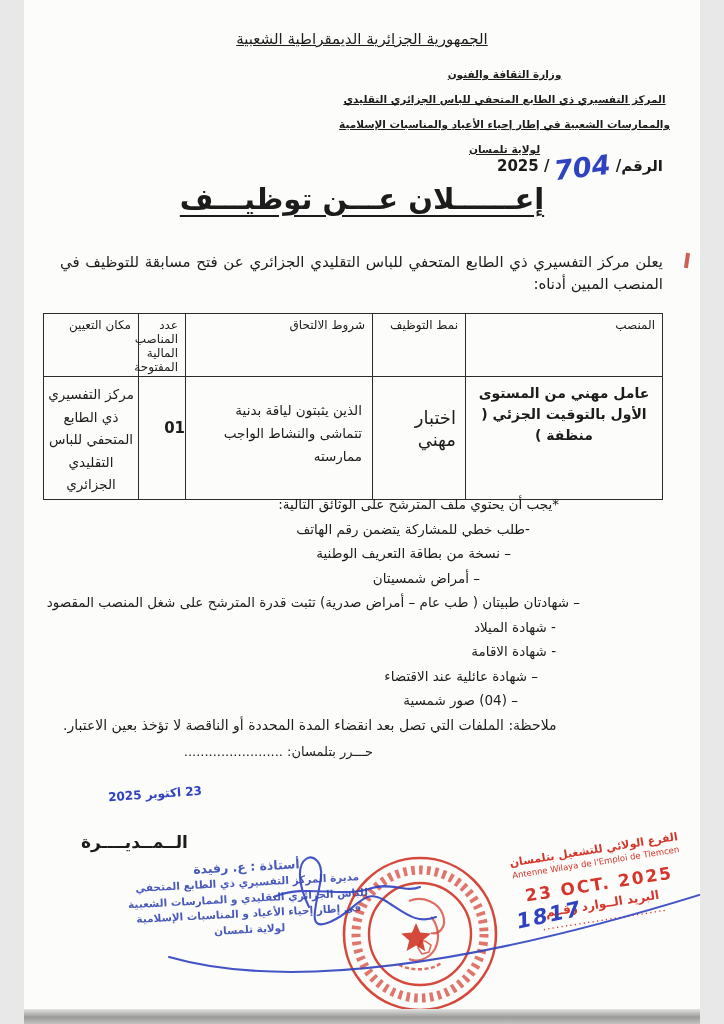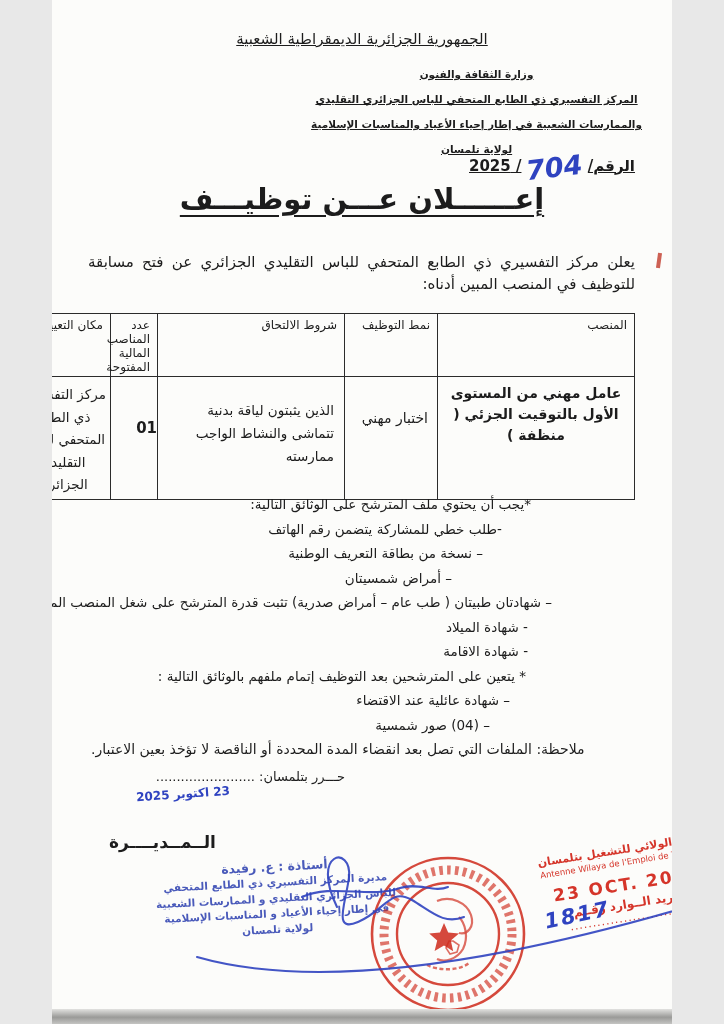--- a/index.html
+++ b/index.html
@@ -1,50 +1,50 @@
 <!DOCTYPE html>
 <html lang="ar" dir="rtl"><head>
 <meta charset="utf-8">
 <style>
   * { margin:0; padding:0; box-sizing:border-box; }
   html,body { background:#e8e8e8; }
   body { font-family:"DejaVu Sans", sans-serif; }
   #page {
-    position:relative; width:620px; height:1024px; margin:0 auto;
+    position:relative; width:676px; height:1024px; margin:0 auto;
     background:#fcfcfa; overflow:hidden; color:#1c1c1c;padding-left:48px;
   }
 
   
   .republic { position:absolute; top:30px; left:0; right:0; text-align:center;
     font-size:15px; text-decoration:underline; }
   .org-block { position:absolute; top:62px; right:30px; text-align:center; }
   .org-line { font-size:10.5px; font-weight:bold; text-decoration:underline;
     line-height:25px; }
   .ref-line { position:absolute; top:150px; right:37px; font-size:15px; font-weight:bold;
     display:inline-flex; direction:rtl; align-items:center; gap:5px; }
-  .ref-line .lbl { text-decoration:underline; }
+  .ref-line .lbl { }
   .hand { color:#2f43c0; font-style:italic; }
   .ref-num { font-size:27px; transform:rotate(-7deg); position:relative; top:2px; font-weight:bold; }
 
   .main-title { position:absolute; top:182px; left:0; right:0; text-align:center;
     font-size:29px; font-weight:bold; text-decoration:underline; text-underline-offset:6px; }
 
   .intro { position:absolute; top:252px; right:37px; left:36px; font-size:15px;
     line-height:21.5px; text-align:justify; }
 
   
   table.jobs { position:absolute; top:313px; right:37px; border-collapse:collapse;
     table-layout:fixed; width:619px; direction:rtl; }
   table.jobs th, table.jobs td { border:1.4px solid #2b2b2b; vertical-align:top; }
   table.jobs th { font-size:12px; font-weight:normal; text-align:right;
     padding:4px 7px 2px 2px; height:52px; }
   th.th-count { font-size:10px; padding-right:3px; }
   td.c-pos { font-weight:bold; font-size:14px; text-align:center; padding-top:6px;
     height:123px; line-height:21px; }
-  td.c-mode { font-size:14px; text-align:right; padding:30px 9px 0 0; line-height:22px; }
+  td.c-mode { font-size:18px; text-align:right; padding:30px 9px 0 0; line-height:22px; }
   td.c-cond { font-size:13.5px; text-align:right; padding:22px 10px 0 4px; line-height:23px; }
   td.c-count { font-weight:bold; font-size:15px; text-align:right; padding-top:42px; }
   td.c-loc { font-size:13.5px; text-align:center; padding-top:6px; line-height:22.5px; }
 
   
   .reqs { position:absolute; top:492px; right:37px; left:39px; }
   .rline { font-size:13.5px; line-height:24.5px; text-align:right; white-space:nowrap; }
   .deposit { font-size:14px; line-height:24.5px; text-align:justify; margin-top:1px; }
   .note { font-size:14px; line-height:24.5px; text-align:left; }
   .issued { margin-top:7px; font-size:13px; padding-left:0; text-align:right;
@@ -128,21 +128,20 @@
   </table>
 
   <div class="reqs">
     <div class="rline" style="padding-right:104px">*يجب أن يحتوي ملف المترشح على الوثائق التالية:</div>
     <div class="rline" style="padding-right:133px">-طلب خطي للمشاركة يتضمن رقم الهاتف</div>
     <div class="rline" style="padding-right:152px">– نسخة من بطاقة التعريف الوطنية</div>
     <div class="rline" style="padding-right:183px">– أمراض شمسيتان</div>
     <div class="rline" style="padding-right:83px">– شهادتان طبيتان ( طب عام – أمراض صدرية) تثبت قدرة المترشح على شغل المنصب المقصود</div>
     <div class="rline" style="padding-right:107px">- شهادة الميلاد</div>
     <div class="rline" style="padding-right:107px">- شهادة الاقامة</div>
-    <div class="rline" style="padding-right:109px">* يتعين على المترشحين بعد التوظيف إتمام ملفهم بالوثائق التالية :</div>
     <div class="rline" style="padding-right:125px">– شهادة عائلية عند الاقتضاء</div>
     <div class="rline" style="padding-right:145px">– (04) صور شمسية</div>
     <div class="note">ملاحظة: الملفات التي تصل بعد انقضاء المدة المحددة أو الناقصة لا تؤخذ بعين الاعتبار.</div>
     <div class="issued">
       <span>حـــرر بتلمسان:</span>
       <span>........................</span>
     </div>
   </div>
 
   <div class="date-blue-small">23 اكتوبر 2025</div>

